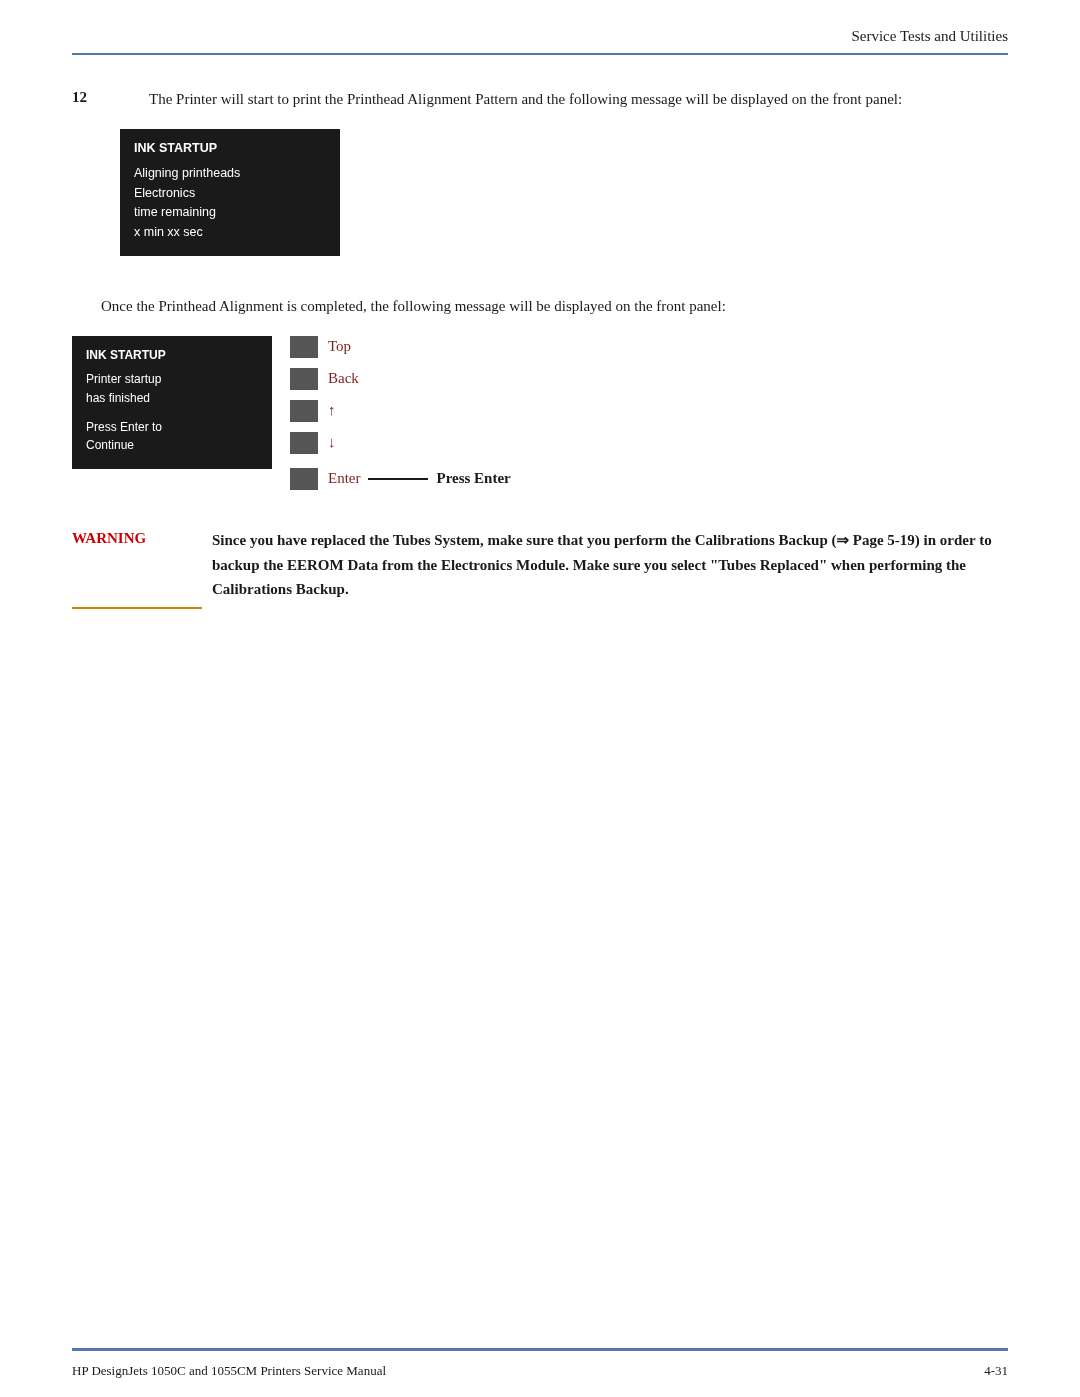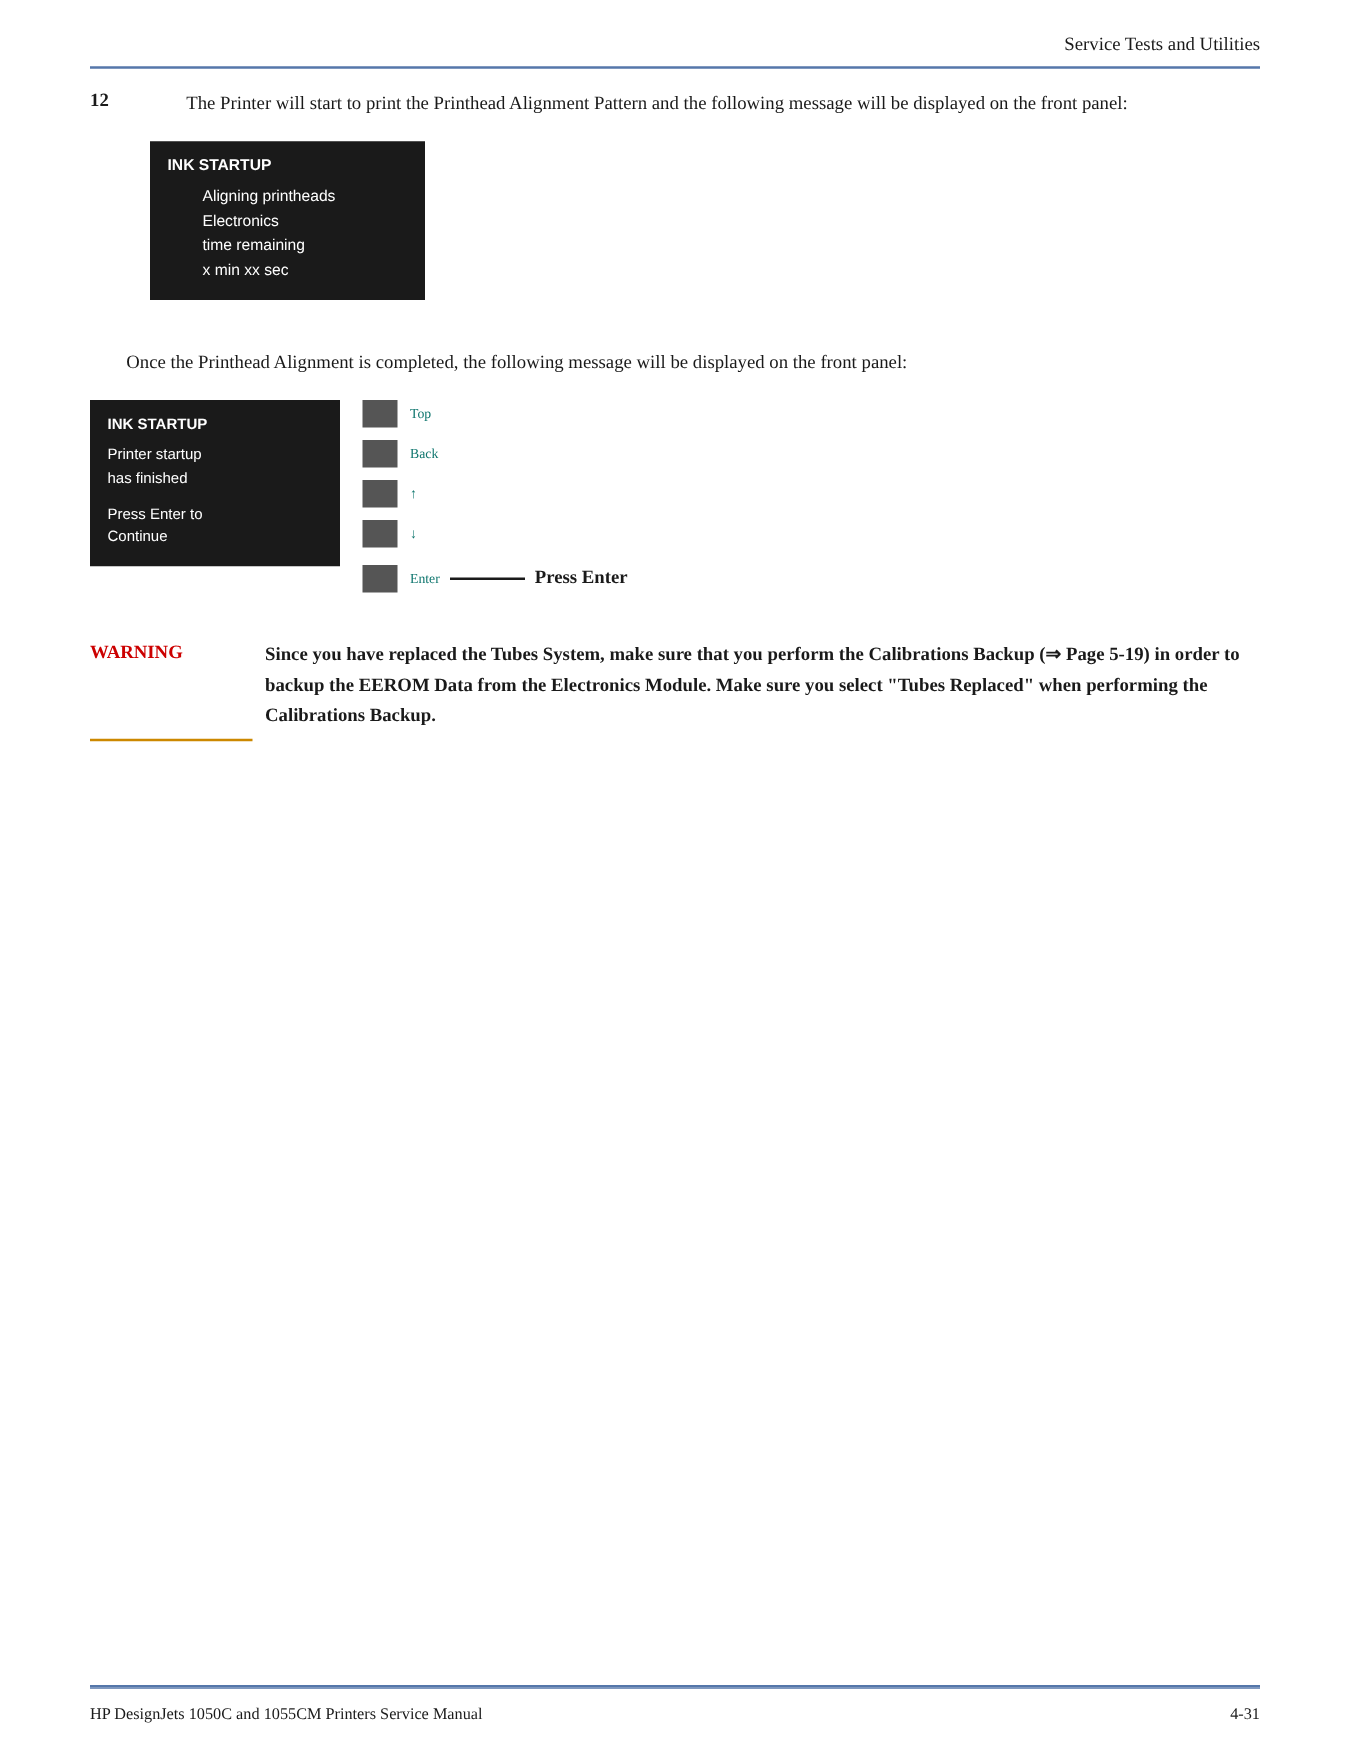--- a/index.html
+++ b/index.html
@@ -33,21 +33,21 @@
       color: #1a1a1a;
     }
     .header-rule {
       border: none;
       border-top: 2px solid #5577aa;
       margin: 0 72px;
     }
 
     
     .content {
-      padding: 16px 72px 32px 72px;
+      padding: 32px 72px 32px 72px;
       flex: 1;
     }
 
     
     .step-row {
       display: flex;
       flex-direction: row;
       margin-bottom: 28px;
     }
     .step-number {
@@ -78,21 +78,20 @@
       margin-bottom: 10px;
     }
     .display-panel .panel-title {
       font-weight: bold;
       margin-bottom: 6px;
       font-size: 12.5px;
       text-transform: uppercase;
     }
     .display-panel .panel-body {
       font-size: 12.5px;
-      margin-left: 28px;
     }
 
     
     .panel-with-buttons {
       display: flex;
       flex-direction: row;
       align-items: flex-start;
       margin-bottom: 10px;
     }
     .display-panel-small {
@@ -124,22 +123,22 @@
     }
     .button-box {
       width: 28px;
       height: 22px;
       background: #555555;
       display: inline-block;
       margin-right: 10px;
       flex-shrink: 0;
     }
     .button-label {
-      font-size: 11px;
-      color: #0f766e;
+      font-size: 15px;
+      color: #7f1d1d;
     }
     .button-row-enter {
       display: flex;
       flex-direction: row;
       align-items: center;
       margin-top: 4px;
       text-align: right;
     }
     .enter-line {
       width: 60px;

